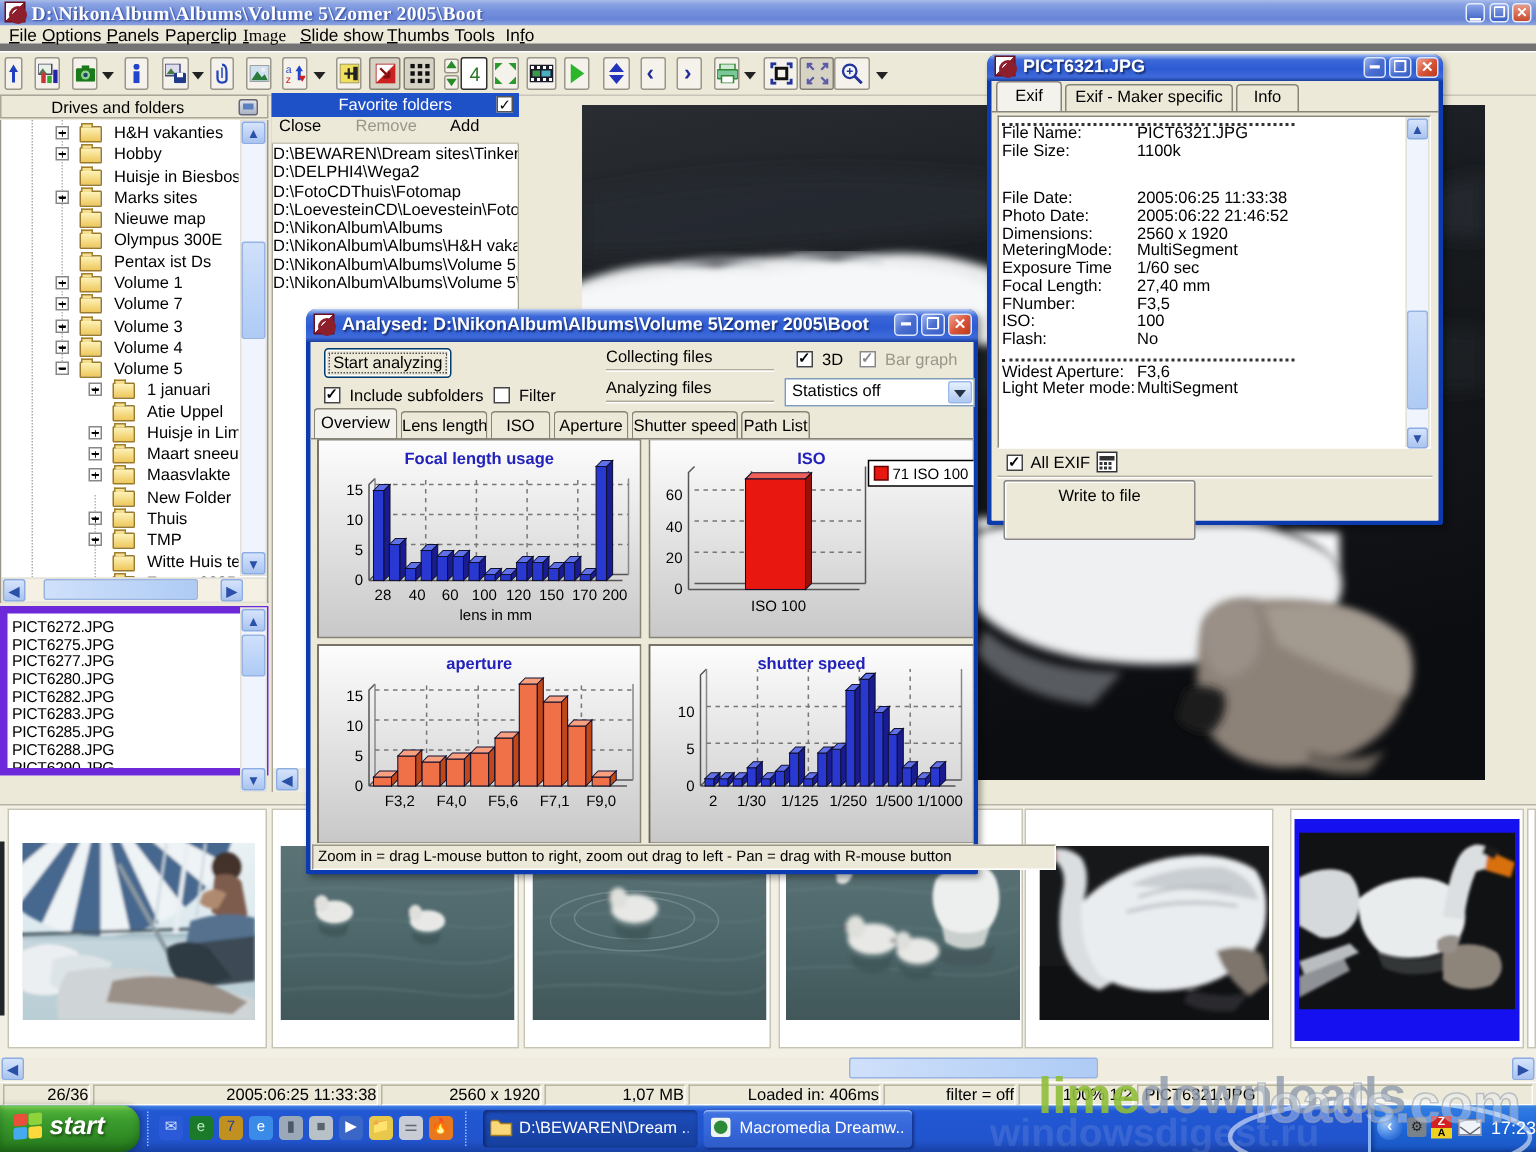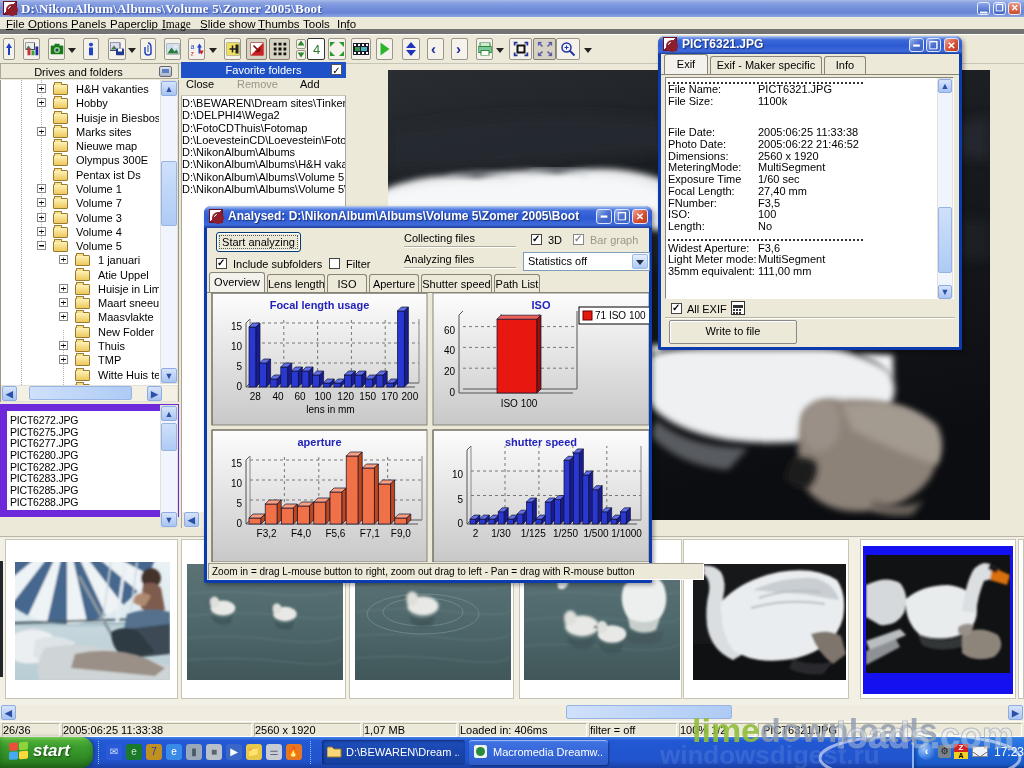--- a/index.html
+++ b/index.html
@@ -36,39 +36,39 @@
 .plus { position:absolute; width:9px; height:9px; border:1px solid #888; background:#fff; top:2px; }
 .plus:before { content:""; position:absolute; left:1px; top:3px; width:5px; height:1px; background:#000; }
 .folder { position:absolute; top:2px; width:15px; height:11px; background:linear-gradient(180deg,#fdf2b8,#eec85c); border:1px solid #997a2e; border-radius:1px; }
 .folder:before { content:""; position:absolute; left:0; top:-3px; width:6px; height:2px; background:#f5e090; border:1px solid #a08030; border-bottom:none; }
 
 .sb { background:#f0f4fc; border:1px solid #e2e0d8; }
 .sbtn { position:absolute; width:15px; height:15px; border-radius:2px; border:1px solid #8cace4; background:linear-gradient(180deg,#d6e4fc,#aac4f0); color:#2b50a8; font-size:9px; text-align:center; line-height:14px; font-weight:bold;}
 .sthumb { position:absolute; border-radius:2px; border:1px solid #98b4e4; background:linear-gradient(90deg,#cfe0fa,#aecbf5); }
 .sthumbh { position:absolute; border-radius:2px; border:1px solid #98b4e4; background:linear-gradient(180deg,#cfe0fa,#aecbf5); }
 
-#filelist { left:0; top:404px; width:179px; height:113px; background:#fff; border:7px solid #6d28d9; font-size:10.5px; letter-spacing:-0.2px; overflow:hidden;}
+#filelist { left:0; top:404px; width:179px; height:113px; background:#fff; border:5px solid #6d28d9; font-size:10.5px; letter-spacing:-0.2px; overflow:hidden;}
 #filelist { padding-top:4px; } #filelist div { height:11.7px; line-height:11.7px; padding-left:3px; }
 
 #fav { left:181px; top:62px; width:165px; height:466px; background:#fff; border:1px solid #aaa698; }
 #favtitle { left:181px; top:62px; width:165px; height:16px; background:#1e50c8; color:#fff; font-size:11px; text-align:center; line-height:16px; }
 #favbtns { left:181px; top:78px; width:165px; height:18px; background:#ece9d8; font-size:11px; border-bottom:1px solid #c8c4b8;}
 #favlist { left:182px; top:97px; width:163px; height:415px; background:#fff; font-size:11px; white-space:nowrap; overflow:hidden; }
 #favlist div { height:12.3px; line-height:12.3px; }
 
 #photopane { left:352px; top:64px; width:672px; height:472px; background:#ece9d8; }
 #photo { left:388px; top:70px; width:602px; height:450px; }
 
 #thumbs { left:0; top:536px; width:1024px; height:169px; background:#f2efe4; border-top:1px solid #b8b4a8; }
 .card { position:absolute; top:2px; height:160px; background:#fff; border:1px solid #c8c4b4; }
 .card .ph { position:absolute; }
 
 #hscroll { left:0; top:705px; width:1024px; height:16px; background:#f0ede0; }
 #statusbar { left:0; top:721px; width:1024px; height:16px; background:#ece9d8; border-top:1px solid #fff; font-size:11px; }
-.sseg { position:absolute; top:1px; height:14px; border:1px solid; border-color:#b8b4a4 #fff #fff #b8b4a4; text-align:left; line-height:13px; color:#000; }
+.sseg { position:absolute; top:1px; height:14px; border:1px solid; border-color:#b8b4a4 #fff #fff #b8b4a4; text-align:right; line-height:13px; color:#000; }
 #taskbar { left:0; top:737px; width:1024px; height:31px;
   background:linear-gradient(180deg,#4584e2 0%,#3a74e0 4%,#2258d4 12%,#2154cd 75%,#1941a5 100%); }
 
 .xpdlg { position:absolute; border:3px solid #0c3bb0; border-top:none; border-radius:7px 7px 2px 2px; background:#ece9d8;
   box-shadow:2px 2px 4px rgba(0,0,0,0.35); }
 .xptitle { position:absolute; left:-3px; right:-3px; top:0; height:22px; border-radius:7px 7px 0 0;
   background:linear-gradient(180deg,#bdd0f5 0%,#7a9ce8 9%,#3c68d8 22%,#2d5bd4 55%,#3e6ada 85%,#1c3f9e 100%);
   color:#fff; font-weight:bold; font-size:12px; }
 .xptitle .appicon { left:5px; top:3px; }
 .xptitle .cap { position:absolute; left:24px; top:3px; text-shadow:1px 1px 1px #1a3070; white-space:nowrap; }
@@ -1096,35 +1096,31 @@
       </div>
       <div style="position:relative;height:11.7px;line-height:11.7px;">
         <span style="position:absolute;left:2px;">FNumber:</span>
         <span style="position:absolute;left:92px;">F3,5</span>
       </div>
       <div style="position:relative;height:11.7px;line-height:11.7px;text-align:center;">
         <span style="position:absolute;left:2px;">ISO:</span>
         <span style="position:absolute;left:92px;">100</span>
       </div>
       <div style="position:relative;height:11.7px;line-height:11.7px;">
-        <span style="position:absolute;left:2px;">Length:</span>
+        <span style="position:absolute;left:2px;">Flash:</span>
         <span style="position:absolute;left:92px;">No</span>
       </div>
       <div style="border-bottom:2px dotted #333;width:195px;height:8px;margin-left:2px;margin-bottom:2px;"></div>
       <div style="position:relative;height:11.7px;line-height:11.7px;">
         <span style="position:absolute;left:2px;">Widest Aperture:</span>
         <span style="position:absolute;left:92px;">F3,6</span>
       </div>
       <div style="position:relative;height:11.7px;line-height:11.7px;">
         <span style="position:absolute;left:2px;">Light Meter mode:</span>
         <span style="position:absolute;left:92px;">MultiSegment</span>
-      </div>
-      <div style="position:relative;height:11.7px;line-height:11.7px;">
-        <span style="position:absolute;left:2px;">35mm equivalent:</span>
-        <span style="position:absolute;left:92px;">111,00 mm</span>
       </div>
     </div>
 <div class="abs sb" style="left:276px;top:42px;width:16px;height:220px;">
       <div class="sbtn" style="left:0;top:0;width:14px;height:14px;line-height:13px;">▲</div>
       <div class="sbtn" style="left:0;top:206px;width:14px;height:14px;line-height:13px;">▼</div>
       <div class="sthumbh" style="left:0;top:128px;width:14px;height:66px;"></div>
     </div>
 <div class="cb chk" style="left:10px;top:267px;"></div>
     <div class="lbl" style="left:26px;top:267px;">All EXIF</div>
 <div style="position:absolute;left:70px;top:265px;width:14px;height:14px;border:1px solid #333;background:#fff;"><svg width="12" height="12">
@@ -1132,21 +1128,21 @@
           <rect x="1" y="1" width="10" height="3"></rect>
           <rect x="1" y="5" width="2" height="2"></rect>
           <rect x="4" y="5" width="2" height="2"></rect>
           <rect x="7" y="5" width="2" height="2"></rect>
           <rect x="1" y="8" width="2" height="2"></rect>
           <rect x="4" y="8" width="2" height="2"></rect>
           <rect x="7" y="8" width="2" height="2"></rect>
         </g>
       </svg></div>
 <div style="position:absolute;left:4px;top:281px;width:290px;height:1px;border-top:1px solid #b8b4a4;border-bottom:1px solid #fff;"></div>
-<div style="position:absolute;left:8px;top:284px;width:128px;height:24px;background:#ece9d8;border:1px solid #888;border-radius:2px;box-shadow:inset 1px 1px 0 #fff;font-size:11px;text-align:center;line-height:21px;">Write to file</div>
+<div style="position:absolute;left:8px;top:284px;width:128px;height:40px;background:#ece9d8;border:1px solid #888;border-radius:2px;box-shadow:inset 1px 1px 0 #fff;font-size:11px;text-align:center;line-height:21px;">Write to file</div>
 </div>
 <div class="abs" style="left:640px;top:700px;width:384px;height:68px;pointer-events:none;z-index:50;"><svg width="384" height="68">
       <ellipse cx="280" cy="58" rx="100" ry="24" fill="none" stroke="rgba(255,255,255,0.55)" stroke-width="3"></ellipse>
       <text x="52" y="42" font-family="Liberation Sans" font-size="34" font-weight="bold" fill="#8fbe3a" opacity="0.9">lime</text>
       <text x="120" y="42" font-family="Liberation Sans" font-size="34" font-weight="bold" fill="#8e9aac" opacity="0.8">downloads</text>
       <text x="196" y="48" font-family="Liberation Sans" font-size="36" font-weight="bold" fill="rgba(235,240,248,0.35)" stroke="rgba(150,160,180,0.6)" stroke-width="1">loads.com</text>
       <text x="20" y="64" font-family="Liberation Sans" font-size="26" font-weight="bold" fill="rgba(220,230,250,0.12)">windowsdigest.ru</text>
     </svg></div>
 
 </body></html>

